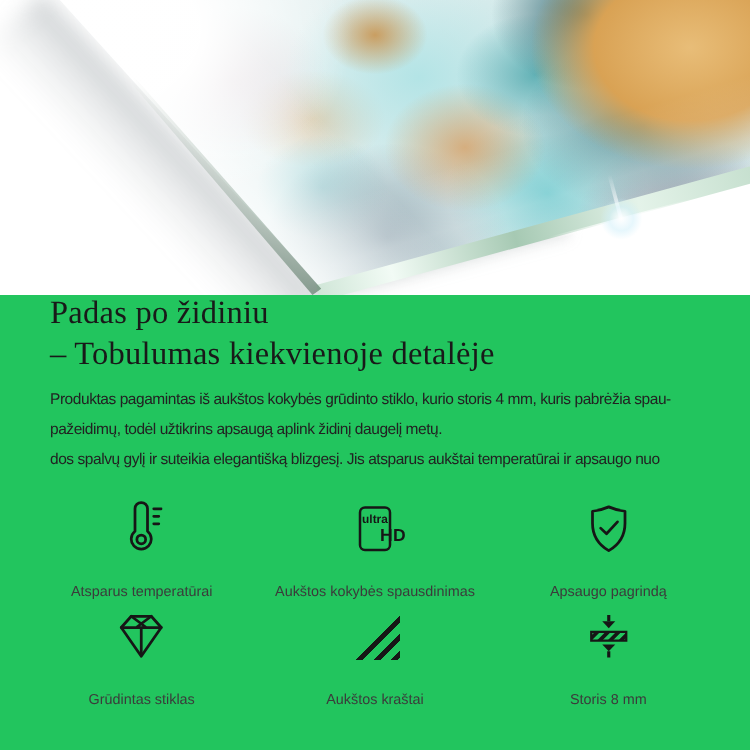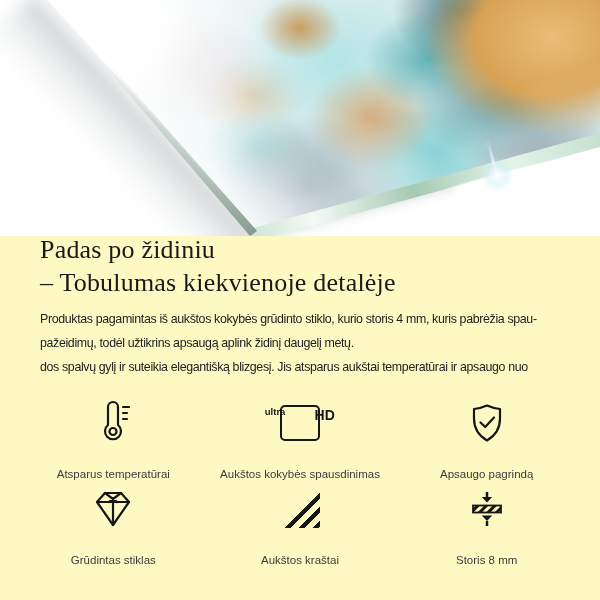--- a/index.html
+++ b/index.html
@@ -1,20 +1,20 @@
 <!DOCTYPE html>
 <html><head>
 <meta charset="utf-8">
 <style>
   html,body { margin:0; padding:0; }
   body {
     width:600px; height:600px; background:#ffffff; position:relative;
     font-family:"Liberation Sans","DejaVu Sans",sans-serif; overflow:hidden;
   }
-  .page { position:absolute; inset:0; background:#fef9c3; }
+  .page { position:absolute; inset:0; background:#22c55e; }
 
   
   .hero { position:absolute; left:0; top:0; width:600px; height:236px; background:#fff; overflow:hidden; }
 
   .shadow-left {
     position:absolute; left:34px; top:-6px; width:330px; height:64px;
     transform:rotate(47deg); transform-origin:0 0;
     background:linear-gradient(to bottom, rgba(125,135,140,.38), rgba(125,135,140,.12) 55%, rgba(125,135,140,0));
     filter:blur(8px); z-index:1;
   }
@@ -102,22 +102,22 @@
     position:absolute; left:20px; top:398px; width:560px;
     display:grid; grid-template-columns:repeat(3,1fr); grid-auto-rows:86px; justify-items:center;
   }
   .feature { display:flex; flex-direction:column; align-items:center; width:100%; }
   .icon-box { height:50px; display:flex; align-items:center; justify-content:center; }
   .f-label { margin-top:20px; font-size:11.5px; color:#3b3b3b; letter-spacing:0; }
 
   .icon-stroke { stroke:#161616; fill:none; stroke-width:2.2; stroke-linecap:round; stroke-linejoin:round; }
 
   .uhd {
-    width:40px; height:36px; border:2.4px solid #161616; border-radius:5px; box-sizing:border-box;
-    display:flex; flex-direction:row; align-items:flex-start; justify-content:center; line-height:1; color:#161616;
+    width:26px; height:36px; border:2.4px solid #161616; border-radius:5px; box-sizing:border-box;
+    display:flex; flex-direction:column; align-items:center; justify-content:center; line-height:1; color:#161616;
   }
   .uhd-top { font-size:9.5px; font-weight:700; }
   .uhd-bottom { font-size:14px; font-weight:800; margin-top:1px; letter-spacing:.3px;margin-left:29px; }
 
   .hatch {
     width:40px; height:38px;
     background:repeating-linear-gradient(135deg, #161616 0 4px, transparent 4px 10px);
     clip-path:polygon(0% 100%, 100% 0%, 100% 100%);
   }
 </style>

